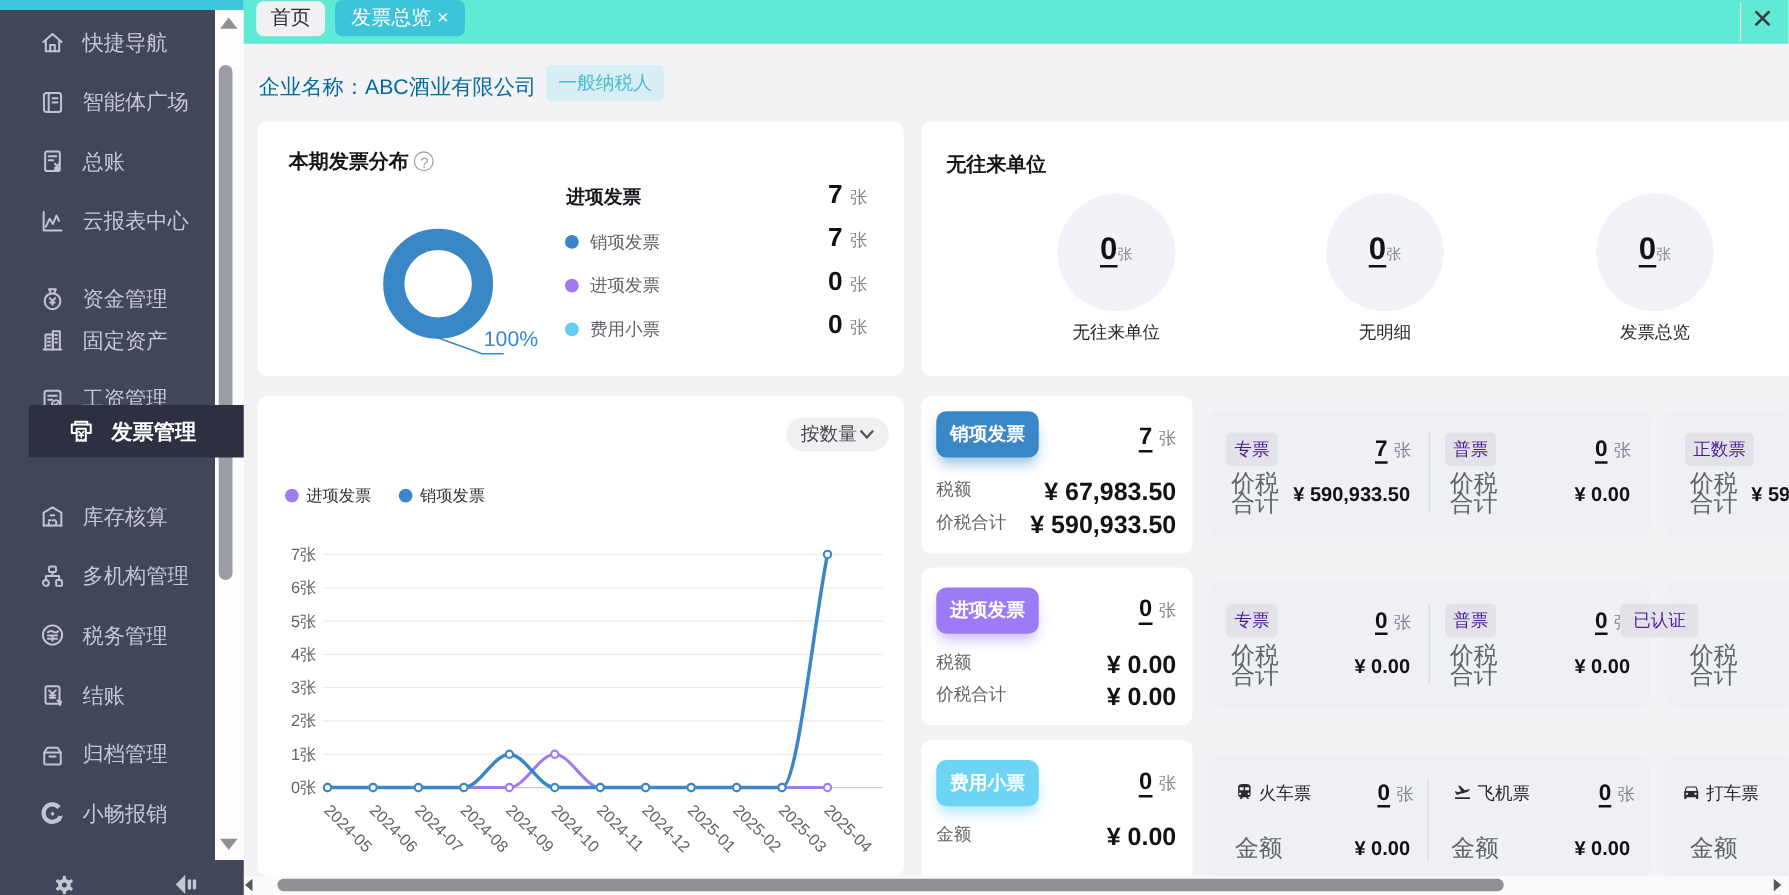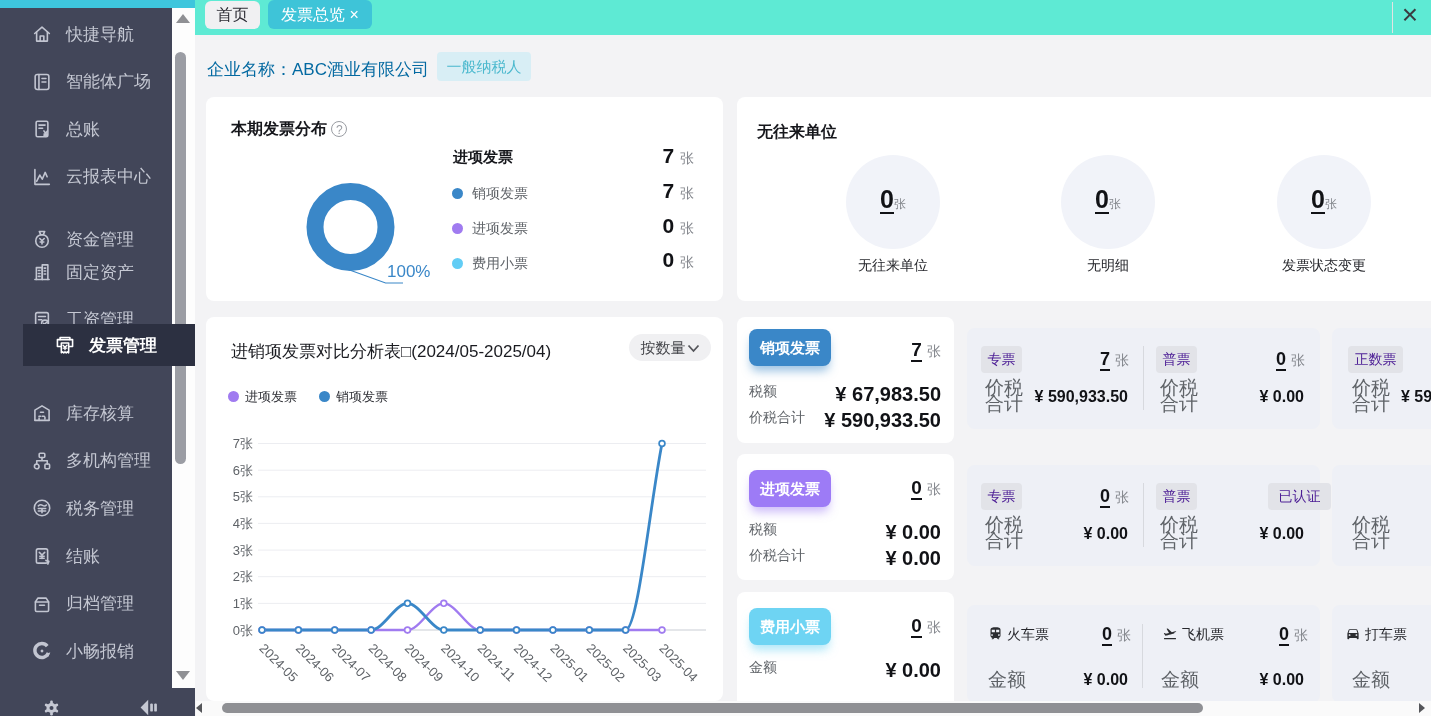--- a/index.html
+++ b/index.html
@@ -196,25 +196,24 @@
   <div class="lgval" style="left:396px;top:151px;">0 <span class="lgz">张</span></div>
 </div>
 
 <div class="card" id="c2">
   <div class="ctitle" style="left:20px;top:25px;">无往来单位</div>
   <div class="risk" style="left:109px;"><span class="num">0</span><span class="z">张</span></div>
   <div class="rlab" style="left:76px;">无往来单位</div>
   <div class="risk" style="left:324px;"><span class="num">0</span><span class="z">张</span></div>
   <div class="rlab" style="left:291px;">无明细</div>
   <div class="risk" style="left:540px;"><span class="num">0</span><span class="z">张</span></div>
-  <div class="rlab" style="left:507px;">发票状态变更</div>
+  <div class="rlab" style="left:507px;">发票总览</div>
 </div>
 
 <div class="card" id="c3">
-  <div class="ctitle" style="left:25px;top:23px;font-weight:normal;font-size:17px;color:#1a1b20;">进销项发票对比分析表□(2024/05-2025/04)</div>
   <div style="position:absolute;left:423px;top:17px;width:82px;height:27px;border-radius:14px;background:#f0f0f2;font-size:15px;color:#45464b;text-align:center;line-height:27px;">按数量<svg width="13" height="9" viewBox="0 0 13 9" style="margin-left:1px;vertical-align:0px;">
         <polyline points="1.5,1.5 6.5,7 11.5,1.5" fill="none" stroke="#55565b" stroke-width="1.8"></polyline>
       </svg></div>
   <div style="position:absolute;left:22px;top:71px;font-size:13px;color:#33343a;"><span class="dot" style="display:inline-block;width:11px;height:11px;border-radius:50%;background:#a07bf0;margin-right:6px;vertical-align:-1px;"></span>进项发票<span style="display:inline-block;width:22px;"></span><span class="dot" style="display:inline-block;width:11px;height:11px;border-radius:50%;background:#3a87c8;margin-right:6px;vertical-align:-1px;"></span>销项发票</div>
   <svg id="chart" width="517" height="384" viewBox="206 317 517 384" style="position:absolute;left:0;top:0;">
       <line x1="258" y1="443.5" x2="706" y2="443.5" stroke="#ecedf1" stroke-width="1"></line>
 <line x1="258" y1="470.2" x2="706" y2="470.2" stroke="#ecedf1" stroke-width="1"></line>
 <line x1="258" y1="496.8" x2="706" y2="496.8" stroke="#ecedf1" stroke-width="1"></line>
 <line x1="258" y1="523.4" x2="706" y2="523.4" stroke="#ecedf1" stroke-width="1"></line>
 <line x1="258" y1="550.1" x2="706" y2="550.1" stroke="#ecedf1" stroke-width="1"></line>
@@ -311,21 +310,21 @@
 <div class="pan" style="left:1332px;top:465px;width:208px;"></div>
 <div class="pbadge abs" style="left:981px;top:483px;width:41px;height:27px;line-height:27px;">专票</div>
 <div class="pnum abs" style="left:1040px;top:486px;width:89px;text-align:right;"><u>0</u> <span class="z">张</span></div>
 <div class="plab2 abs" style="left:985px;top:517px;">价税<br>合计</div>
 <div class="pval abs" style="left:1000px;top:525px;width:128px;text-align:right;">¥ 0.00</div>
 <div class="pdiv" style="left:1143px;top:483px;height:64px;"></div>
 <div class="pbadge abs" style="left:1156px;top:483px;width:41px;height:27px;line-height:27px;">普票</div>
 <div class="pnum abs" style="left:1220px;top:486px;width:85px;text-align:right;"><u>0</u> <span class="z">张</span></div>
 <div class="plab2 abs" style="left:1160px;top:517px;">价税<br>合计</div>
 <div class="pval abs" style="left:1219px;top:525px;width:85px;text-align:right;">¥ 0.00</div>
-<div class="pbadge abs" style="left:1268px;top:483px;width:63px;height:27px;line-height:27px;">已认证</div>
+<div class="pbadge abs" style="left:1296px;top:483px;width:63px;height:27px;line-height:27px;">已认证</div>
 <div class="plab2 abs" style="left:1352px;top:517px;">价税<br>合计</div>
 
 <div class="rowcard" style="top:592px;height:126px;"></div>
 <div class="btn btncyan abs" style="left:749px;top:608px;">费用小票</div>
 <div class="cnt abs" style="left:854px;top:615px;width:87px;text-align:right;"><u>0</u> <span class="z">张</span></div>
 <div class="kv abs" style="left:749px;top:659px;width:192px;">金额<b>¥ 0.00</b></div>
 <div class="pan" style="left:967px;top:605px;width:353px;height:98px;"></div>
 <div class="pan" style="left:1332px;top:605px;width:208px;height:98px;"></div>
 <div class="ticon abs" style="left:988px;top:626px;"><svg width="15" height="15" viewBox="0 0 24 24" style="vertical-align:-2px;margin-right:4px;">
       <path fill="#2b2c30" d="M12 2c-4 0-8 .5-8 4v9.5C4 17.43 5.57 19 7.5 19L6 20.5v.5h2.23l2-2H14l2 2h2v-.5L16.5 19c1.93 0 3.5-1.57 3.5-3.5V6c0-3.5-3.58-4-8-4zm-5.5 14c-.83 0-1.5-.67-1.5-1.5S5.67 13 6.5 13s1.5.67 1.5 1.5S7.33 16 6.5 16zm4.5-6H6V6h5v4zm2 0V6h5v4h-5zm4.5 6c-.83 0-1.5-.67-1.5-1.5s.67-1.5 1.5-1.5 1.5.67 1.5 1.5-.67 1.5-1.5 1.5z"></path>

